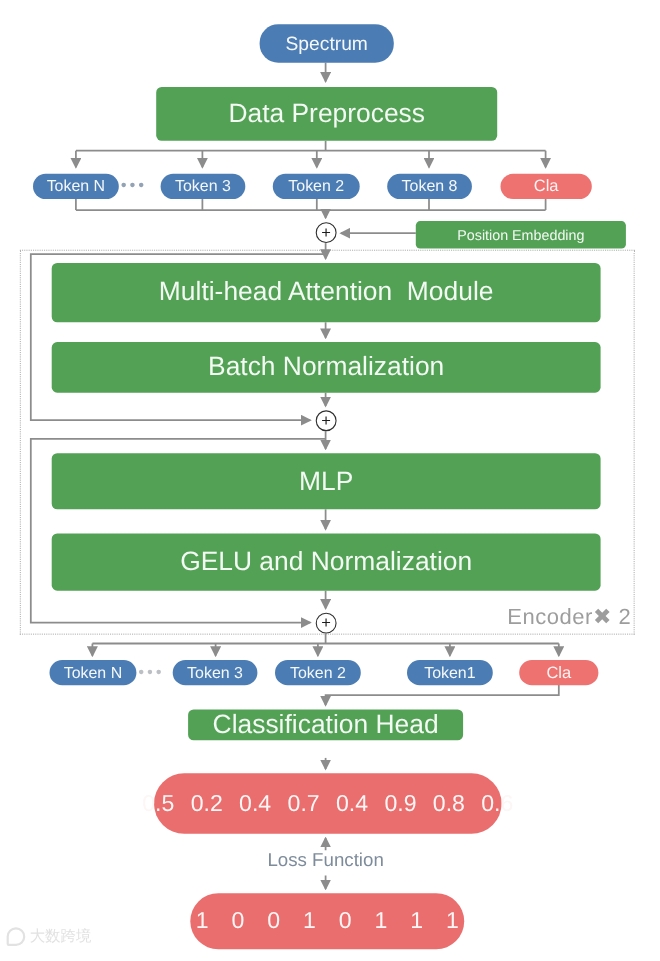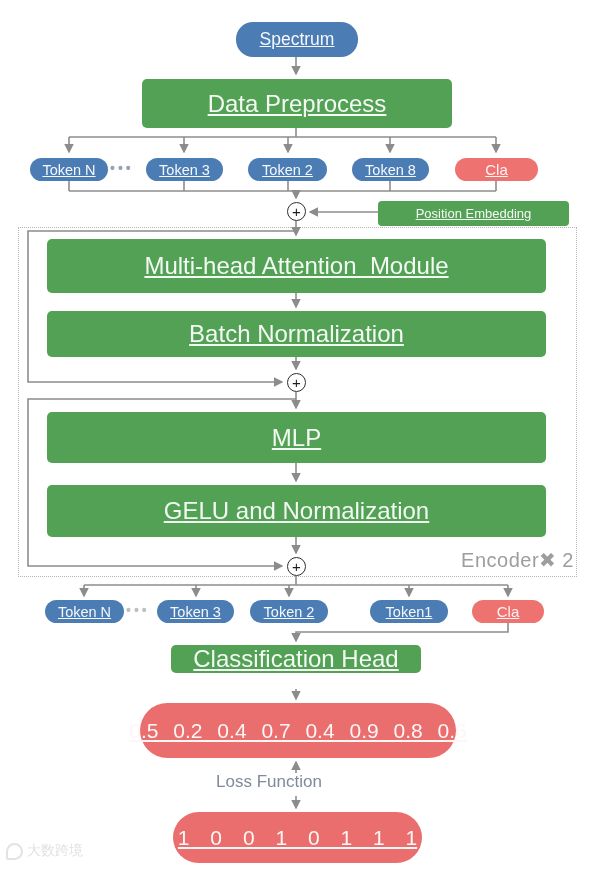--- a/index.html
+++ b/index.html
@@ -1,37 +1,37 @@
 <!DOCTYPE html>
 <html><head>
 <meta charset="utf-8">
 <style>
   html,body{margin:0;padding:0;background:#ffffff;}
   #stage{
     position:relative;width:600px;height:874px;background:#ffffff;overflow:hidden;
     font-family:"Liberation Sans", sans-serif;
   }
   #wires{position:absolute;left:0;top:0;z-index:1;}
-  .node{position:absolute;display:flex;align-items:center;justify-content:center;box-sizing:border-box;z-index:2;text-decoration:underline;}
+  .node{position:absolute;display:flex;align-items:center;justify-content:center;box-sizing:border-box;z-index:2;}
   .gbox{background:#52a155;color:#f3f9f3;border-radius:5px;font-size:24px;white-space:pre;}
   .pill-blue{background:#4b7cb3;color:#f5f8fb;border-radius:12px;font-size:14.5px;white-space:pre;}
   .pill-red{background:#ed7270;color:#fdf3f3;border-radius:12px;font-size:15px;}
   .bigpill{background:#ea6e6d;color:#fdf6f6;font-size:21px;white-space:pre;}
   .spectrum{background:#4b7cb3;color:#f5f8fb;border-radius:17px;font-size:17.5px;}
   .pe{background:#52a155;color:#f3f9f3;border-radius:4px;font-size:13px;z-index:3;}
   .dashedbox{position:absolute;left:18px;top:227px;width:559px;height:350px;border:1.5px dotted #b3b3b3;box-sizing:border-box;z-index:0;}
   .plus-circle{
     position:absolute;width:19px;height:19px;border:1.6px solid #2f2f2f;border-radius:50%;
     background:#ffffff;color:#1c1c1c;font-size:15px;line-height:15px;display:flex;align-items:center;justify-content:center;
     box-sizing:border-box;z-index:2;font-weight:400;
   }
   .dots{position:absolute;color:#93a3b5;font-size:14px;letter-spacing:3px;font-weight:700;z-index:2;}
   .dots2{color:#bcc0c5;}
   .enc-label{position:absolute;right:26px;top:548px;color:#9d9d9d;font-size:20px;z-index:2;letter-spacing:0.5px;}
-  .loss-text{position:absolute;left:216px;top:772px;width:160px;text-align:left;color:#7d8b9b;font-size:17px;z-index:2;}
+  .loss-text{position:absolute;left:216px;top:772px;width:160px;text-align:center;color:#7d8b9b;font-size:17px;z-index:2;}
   .wm{position:absolute;left:6px;top:842px;display:flex;align-items:center;gap:4px;color:#e2e2e2;font-size:14px;z-index:2;}
   .wm-logo{width:13px;height:13px;border:2px solid #e2e2e2;border-radius:50% 50% 50% 2px;display:inline-block;}
   .pred{word-spacing:9px;}
   .lab{word-spacing:15px;}
 </style>
 </head>
 <body>
 
 <div id="stage">
 

